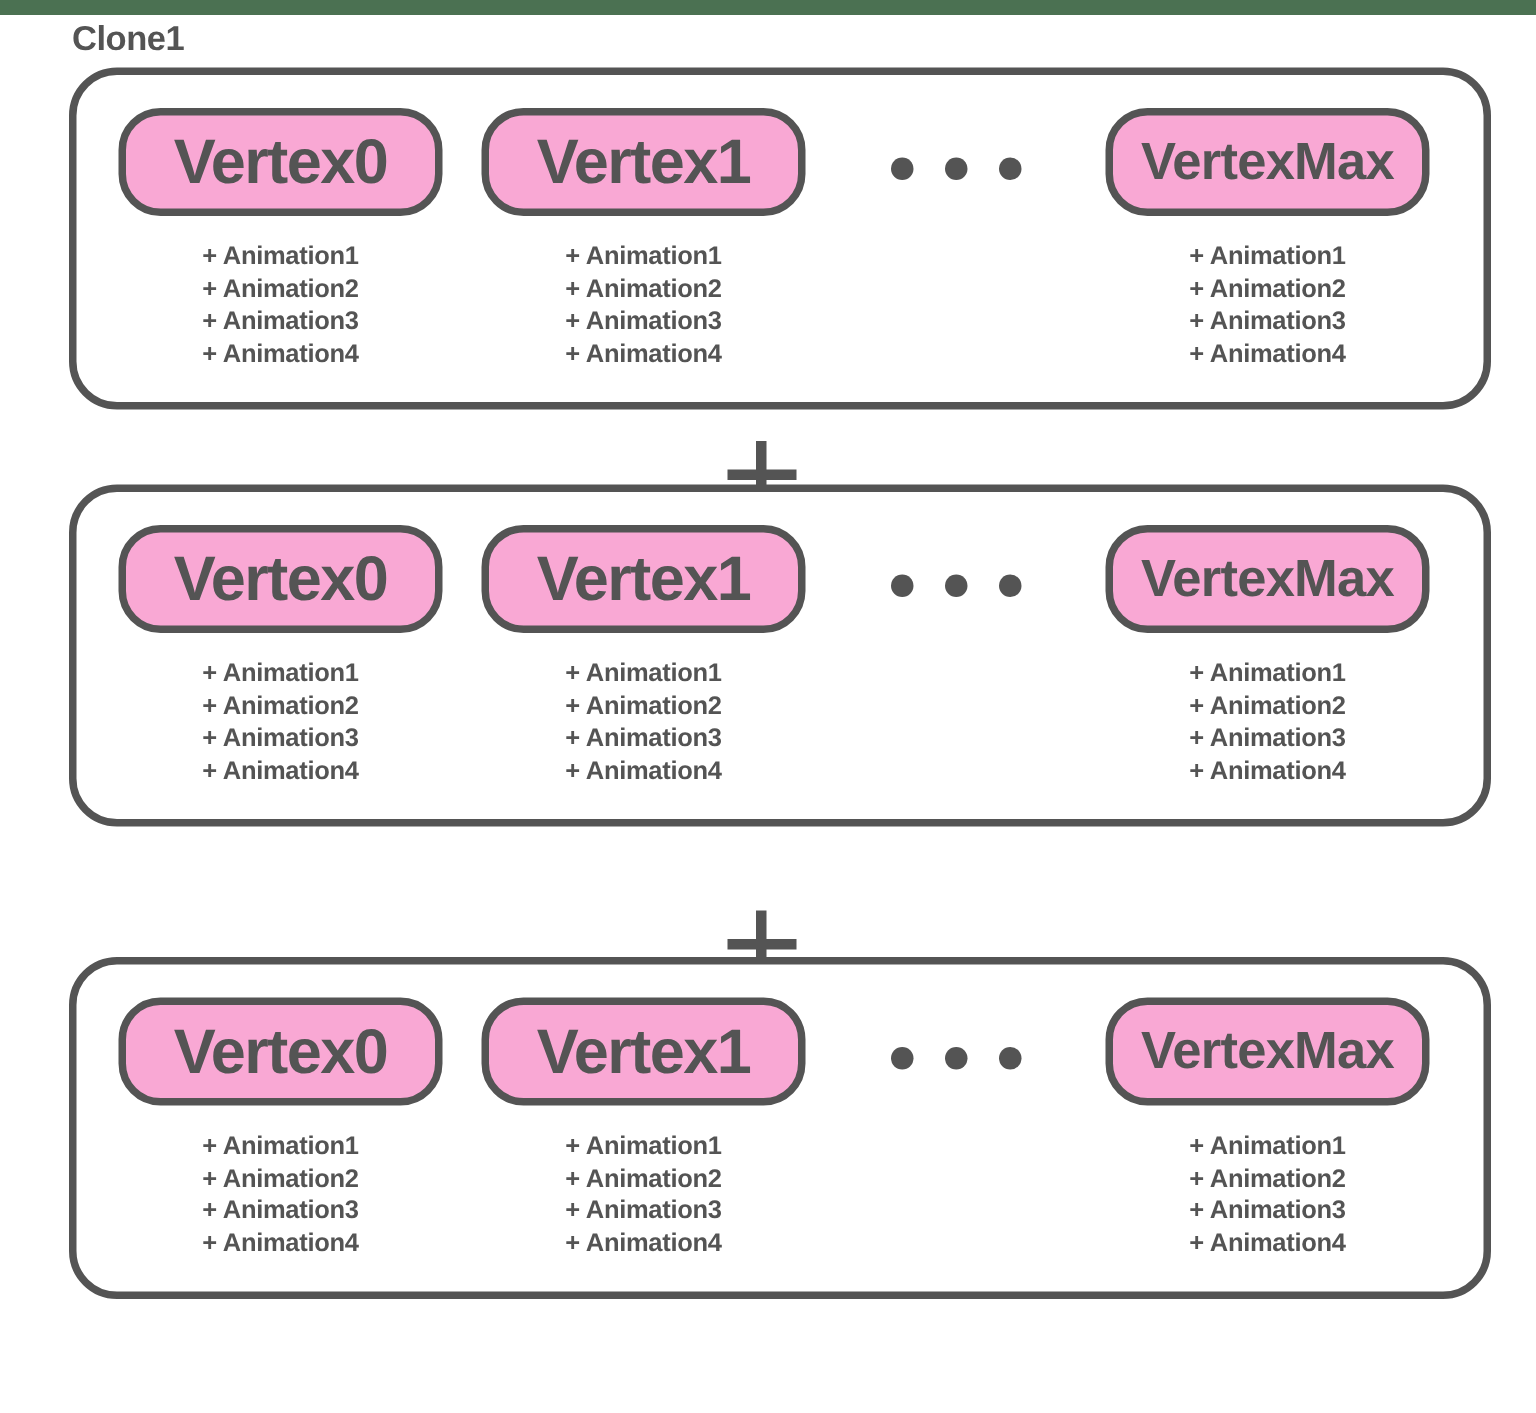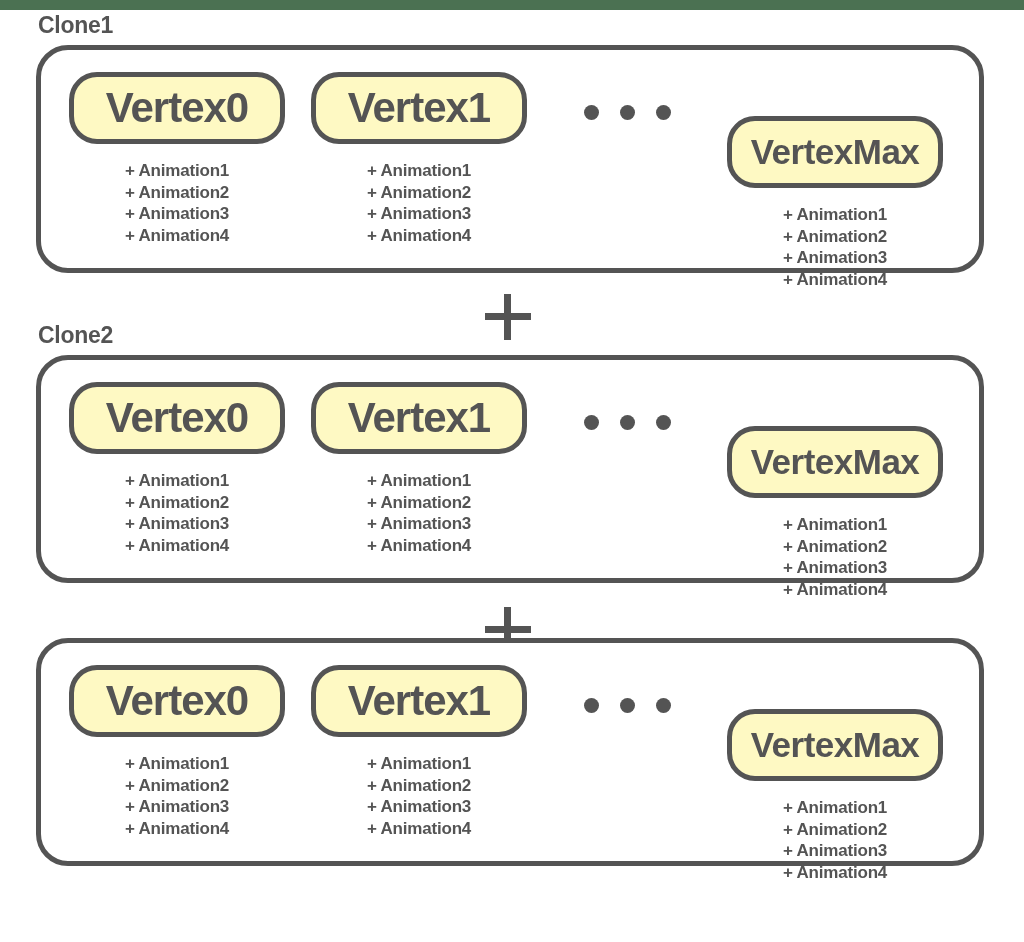--- a/index.html
+++ b/index.html
@@ -9,44 +9,44 @@
     font-family: "Liberation Sans", sans-serif;
     color: var(--line-gray, #545454);
     position: relative;
     overflow: hidden;
   }
   .top-bar {
     position: absolute; top: 0; left: 0;
     width: 1024px; height: 10px;
     background: var(--accent-green, #4b7152);
   }
-  .clone { position: absolute; left: 36px; width: 800px; }
+  .clone { position: absolute; left: 46px; width: 800px; }
   .clone-label {
     font-size: 23px; font-weight: bold; line-height: 24px;
     margin: 0 0 8px 2px; letter-spacing: -0.3px;
   }
   .clone-box {
     box-sizing: border-box;
     width: 948px; height: 228px;
     border: 5px solid var(--line-gray, #545454);
     border-radius: 32px;
     padding: 22px 36px 0 28px;
     display: flex; align-items: flex-start;
     background: #ffffff;
   }
   .vgroup { width: 216px; flex: none; }
   .vgroup.g2 { margin-left: 26px; }
-  .vgroup.gmax { margin-left: 0; margin-top: 44px; }
+  .vgroup.gmax { margin-left: 0; }
   .vbox {
     box-sizing: border-box;
     width: 216px; height: 72px;
     border: 5px solid var(--line-gray, #545454);
     border-radius: 28px;
     display: flex; align-items: center; justify-content: center;
-    background: #fef9c3;
+    background: #f9a8d4;
   }
   .vlabel { font-size: 42px; font-weight: bold; letter-spacing: -1px; white-space: nowrap; }
   .vbox.vmax .vlabel { font-size: 35px; letter-spacing: -0.5px; }
   .anims {
     margin: 16px auto 0; width: fit-content;
     text-align: center; font-size: 17px; font-weight: bold;
     line-height: 21.5px; letter-spacing: -0.2px;
   }
   .dots {
     flex: 1;
@@ -110,21 +110,20 @@
     </div>
   </div>
 </section>
 
 <div class="plus" style="top:294px">
   <span class="bar h"></span>
   <span class="bar v"></span>
 </div>
 
 <section class="clone" style="top:323px">
-  <div class="clone-label">Clone2</div>
   <div class="clone-box">
     <div class="vgroup">
       <div class="vbox">
         <span class="vlabel">Vertex0</span>
       </div>
       <div class="anims">
           <div>+ Animation1</div>
           <div>+ Animation2</div>
           <div>+ Animation3</div>
           <div>+ Animation4</div>

